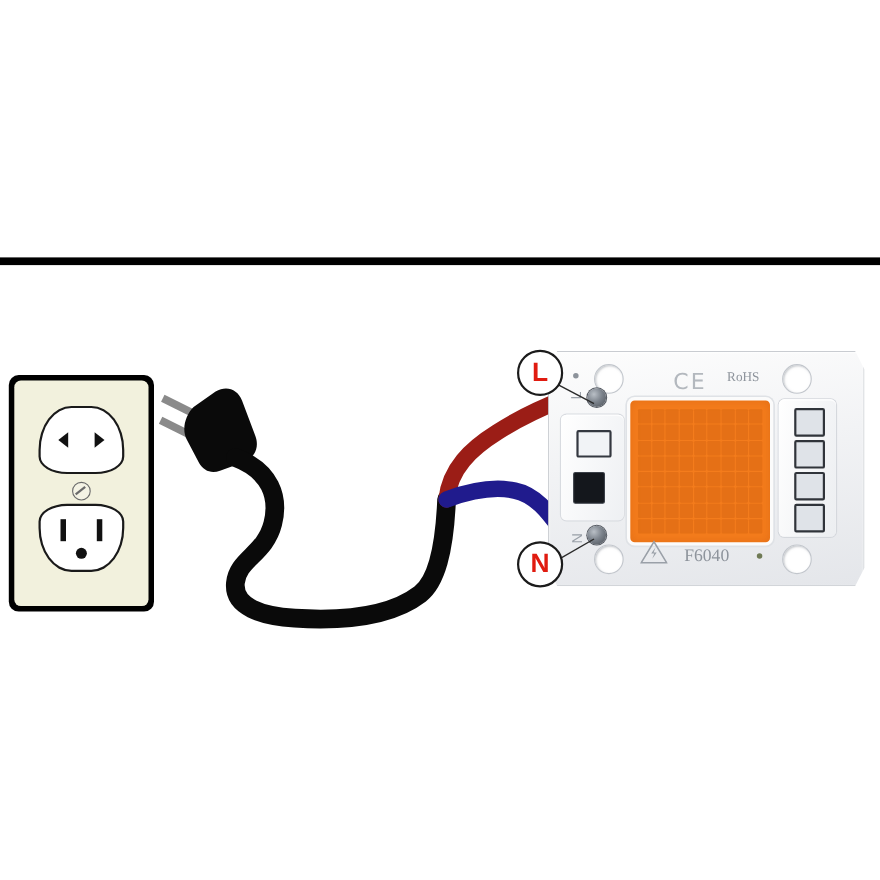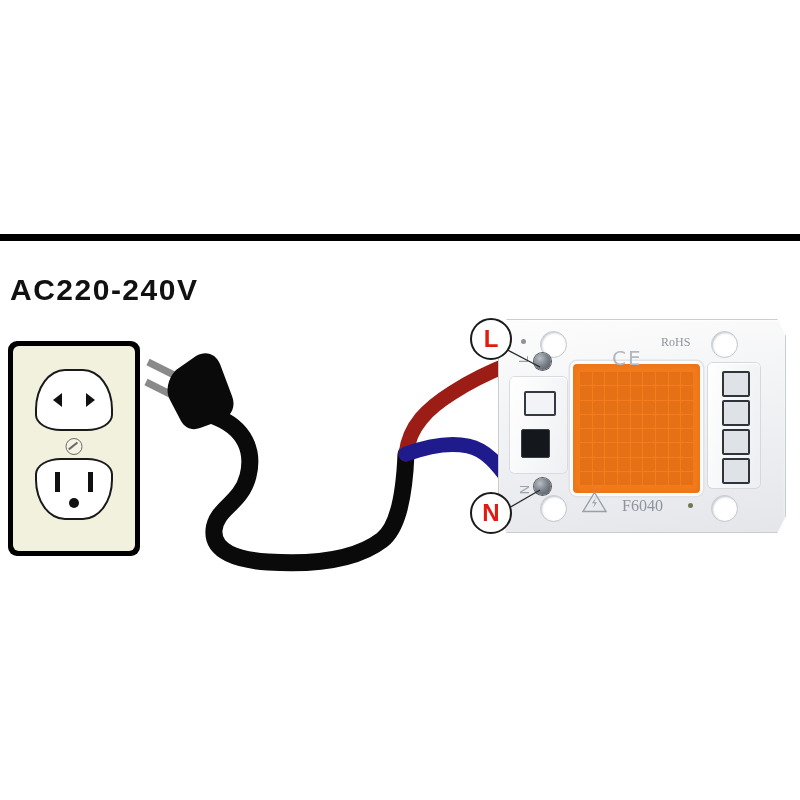--- a/index.html
+++ b/index.html
@@ -288,21 +288,21 @@
   
   .silk {
     position: absolute;
     color: #9aa0a8;
     font-family: "Liberation Serif", serif;
     user-select: none;
     white-space: nowrap;
   }
   #silk-ce {
     left: 114px;
-    top: 27px;
+    top: 16px;
     font-size: 20px;
     letter-spacing: 2px;
     color: #b3b8be;
     font-family: "DejaVu Sans", sans-serif;
   }
   #silk-rohs {
     left: 163px;
     top: 16px;
     font-size: 12px;
     color: #8e949c;
@@ -368,21 +368,20 @@
     pointer-events: none;
   }
 </style>
 </head>
 <body>
 
 <div id="stage">
 
   <div class="rule" id="rule-top"></div>
 
-  <div id="voltage-label">AC220-240V</div>
 
   <div id="socket">
     <div class="plate-outer"></div>
     <div class="plate-inner"></div>
 
     <div class="receptacle" id="recept-top">
       <span class="slot-tri" id="slot-tri-left"></span>
       <span class="slot-tri" id="slot-tri-right"></span>
     </div>
 

